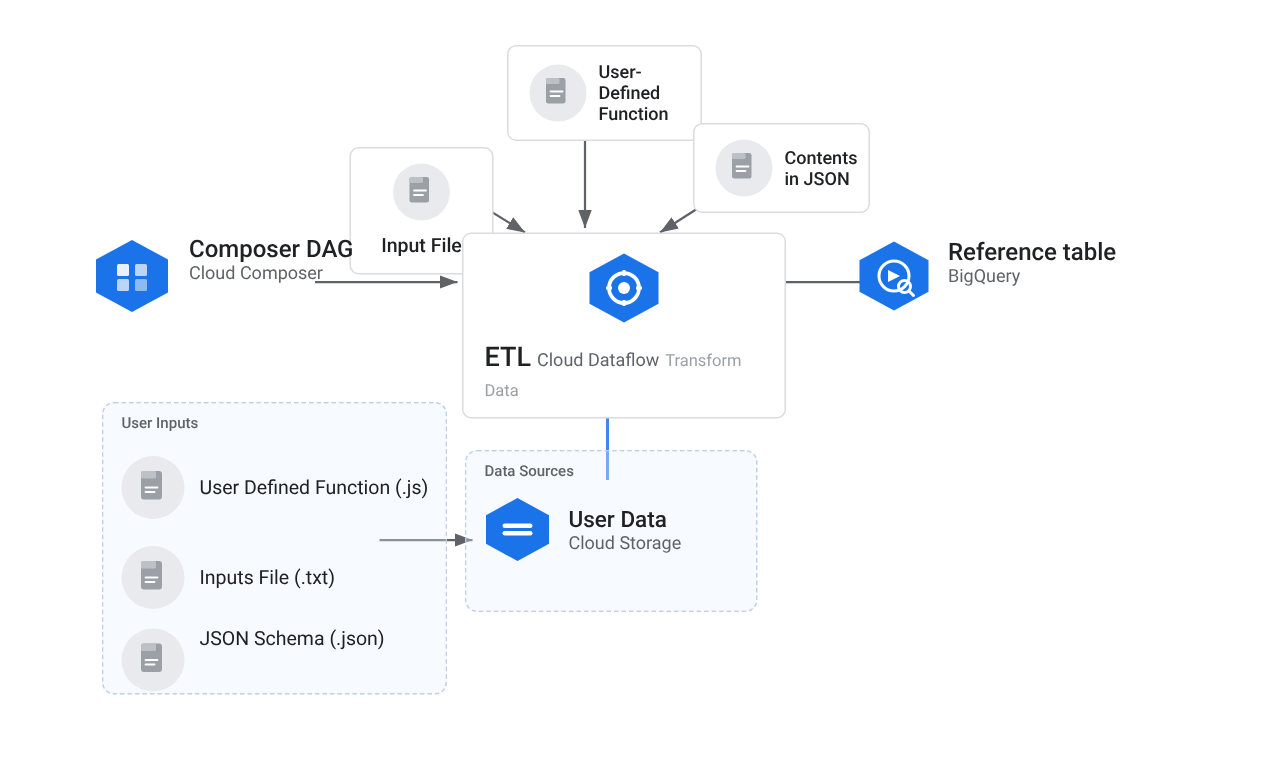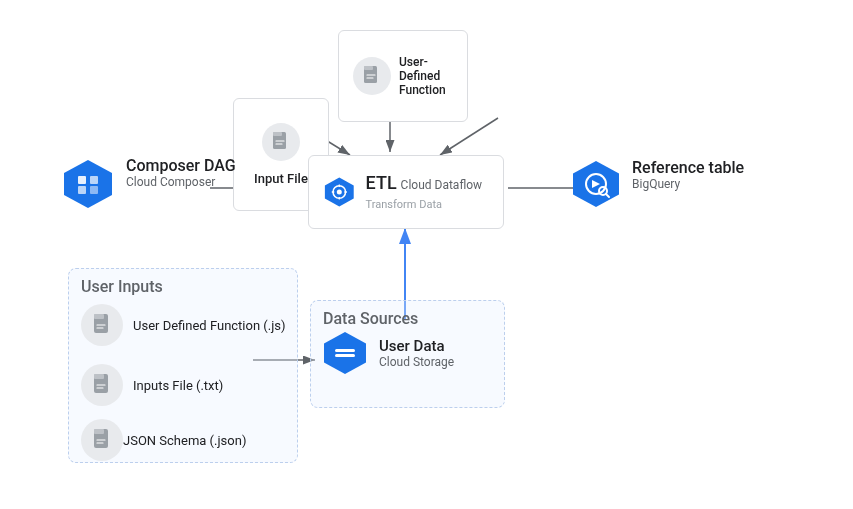--- a/index.html
+++ b/index.html
@@ -47,21 +47,21 @@
 
     
     .rect-node {
       position: absolute;
       background: #fff;
       border: 1.5px solid #dadce0;
       border-radius: 6px;
       display: flex;
       align-items: center;
       gap: 10px;
-      padding: 24px 14px;
+      padding: 10px 14px;
     }
 
     .rect-label {
       display: flex;
       flex-direction: column;
     }
 
     .rect-label .title {
       font-size: 13px;
       font-weight: 500;
@@ -73,21 +73,21 @@
       position: absolute;
       border: 1.5px dashed #bccfed;
       border-radius: 8px;
       background: #e8f0fe55;
     }
 
     .group-label {
       position: absolute;
       top: 8px;
       left: 12px;
-      font-size: 16px;
+      font-size: 10px;
       color: #5f6368;
       font-weight: 500;
     }
 
     
     .arrows-svg {
       position: absolute;
       top: 0;
       left: 0;
       width: 100%;
@@ -188,38 +188,53 @@
         <rect x="2" y="1" width="13" height="17" rx="1.5" fill="#9aa0a6"></rect>
         <rect x="2" y="1" width="9" height="4" rx="1" fill="#bdc1c6"></rect>
         <path d="M5 10h8M5 13h6" stroke="#fff" stroke-width="1.2" stroke-linecap="round"></path>
       </svg>
     </div>
     <div class="rect-label">
       <span class="title">Input File</span>
     </div>
   </div>
 
+  <div class="rect-node" style="left:462px; top:82px; width:118px; flex-direction:column; align-items:flex-start;">
+    <div style="display:flex;align-items:center;gap:8px;">
+      <div class="file-icon-circle">
+        <svg width="20" height="22" viewBox="0 0 20 22" fill="none">
+          <rect x="2" y="1" width="13" height="17" rx="1.5" fill="#9aa0a6"></rect>
+          <rect x="2" y="1" width="9" height="4" rx="1" fill="#bdc1c6"></rect>
+          <path d="M5 10h8M5 13h6" stroke="#fff" stroke-width="1.2" stroke-linecap="round"></path>
+        </svg>
+      </div>
+      <div class="rect-label">
+        <span class="title" style="font-size:12px;">Contents</span>
+        <span class="title" style="font-size:12px;">in JSON</span>
+      </div>
+    </div>
+  </div>
 
   <div class="hex-node" style="left:60px; top:156px;">
 
     <svg width="56" height="56" viewBox="0 0 56 56">
       <polygon points="28,4 52,17 52,39 28,52 4,39 4,17" fill="#1a73e8"></polygon>
 
       <rect x="18" y="20" width="8" height="8" rx="1" fill="white" opacity="0.9"></rect>
       <rect x="30" y="20" width="8" height="8" rx="1" fill="white" opacity="0.7"></rect>
       <rect x="18" y="30" width="8" height="8" rx="1" fill="white" opacity="0.7"></rect>
       <rect x="30" y="30" width="8" height="8" rx="1" fill="white" opacity="0.5"></rect>
     </svg>
     <div class="hex-label">
       <span class="title">Composer DAG</span>
       <span class="subtitle">Cloud Composer</span>
     </div>
   </div>
 
-  <div class="etl-node" style="left:308px; top:155px; width:196px;">
+  <div class="etl-node" style="left:308px; top:155px; width:216px;flex-direction:column;">
     <svg width="52" height="52" viewBox="0 0 52 52">
       <polygon points="26,3 49,15.5 49,36.5 26,49 3,36.5 3,15.5" fill="#1a73e8"></polygon>
 
       <circle cx="26" cy="26" r="10" fill="none" stroke="white" stroke-width="2.5"></circle>
       <circle cx="26" cy="26" r="4" fill="white"></circle>
       <path d="M26 14 L26 18 M26 34 L26 38 M14 26 L18 26 M34 26 L38 26" stroke="white" stroke-width="2"></path>
     </svg>
     <div class="etl-label">
       <span class="title" style="font-size:18px;font-weight:500;">ETL</span>
       <span class="sub1">Cloud Dataflow</span>
@@ -260,21 +275,21 @@
       <div class="file-icon-circle" style="width:42px;height:42px;">
         <svg width="20" height="24" viewBox="0 0 20 24" fill="none">
           <rect x="2" y="1" width="14" height="19" rx="2" fill="#9aa0a6"></rect>
           <rect x="2" y="1" width="10" height="5" rx="1" fill="#bdc1c6"></rect>
           <path d="M5 12h8M5 15h6" stroke="#fff" stroke-width="1.2" stroke-linecap="round"></path>
         </svg>
       </div>
       <span style="font-size:13px;color:#202124;font-weight:400;">Inputs File (.txt)</span>
     </div>
 
-    <div style="position:absolute; top:150px; left:12px; display:flex; align-items:center; ">
+    <div style="position:absolute; top:150px; left:12px; display:flex; align-items:flex-start; gap:10px;">
       <div class="file-icon-circle" style="width:42px;height:42px;">
         <svg width="20" height="24" viewBox="0 0 20 24" fill="none">
           <rect x="2" y="1" width="14" height="19" rx="2" fill="#9aa0a6"></rect>
           <rect x="2" y="1" width="10" height="5" rx="1" fill="#bdc1c6"></rect>
           <path d="M5 12h8M5 15h6" stroke="#fff" stroke-width="1.2" stroke-linecap="round"></path>
         </svg>
       </div>
       <span style="font-size:13px;color:#202124;font-weight:400;">JSON Schema (.json)</span>
     </div>
   </div>

